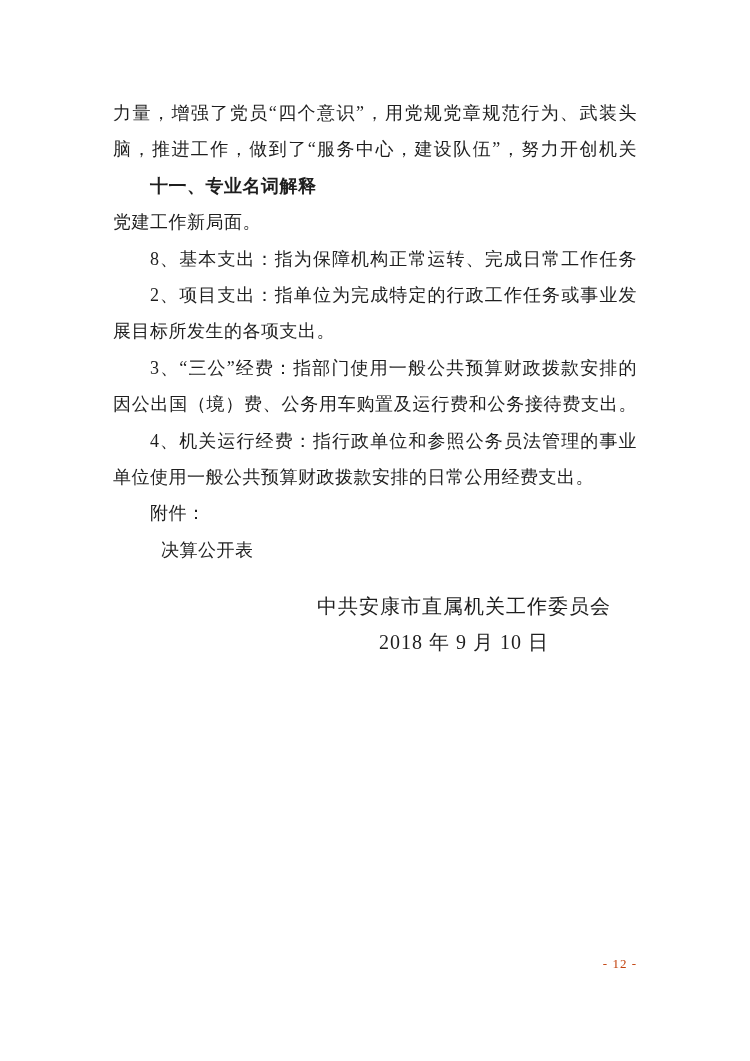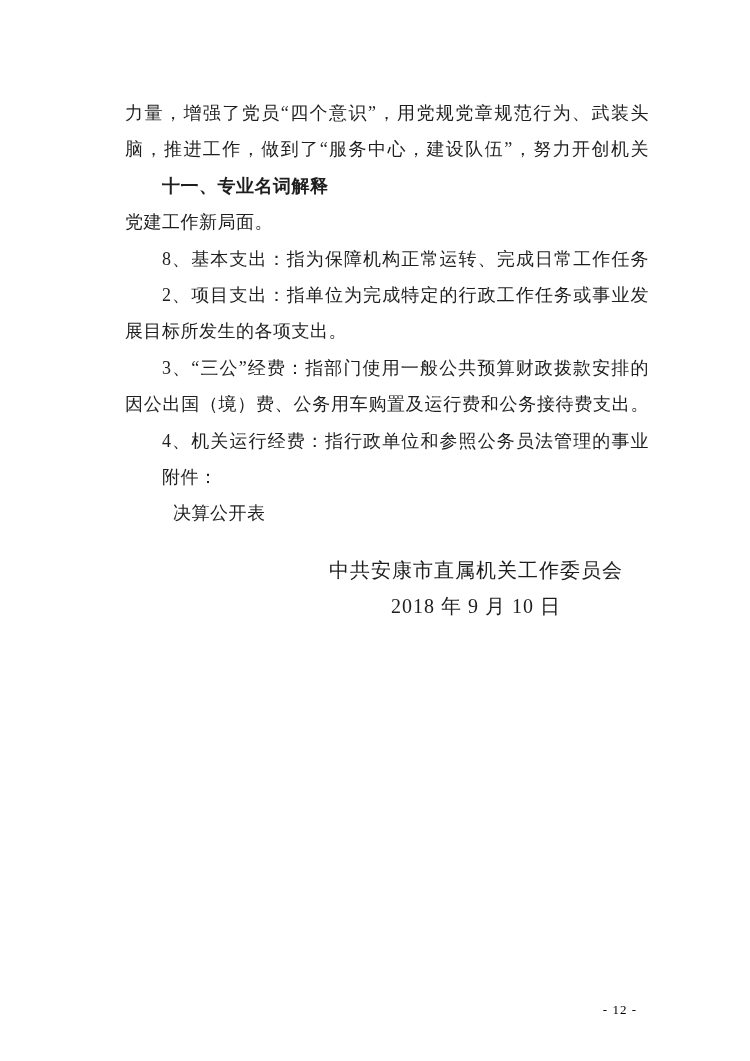--- a/index.html
+++ b/index.html
@@ -11,21 +11,21 @@
     position: relative;
     width: 750px;
     height: 1061px;
     background: #ffffff;
     color: #1e1e1e;
     font-family: "Liberation Serif", "DejaVu Serif", serif;
     overflow: hidden;
   }
   .content {
     position: absolute;
-    left: 125px;
+    left: 113px;
     top: 95px;
     width: 524px;
   }
   .line {
     font-size: 18px;
     line-height: 36.4px;
     height: 36.4px;
     letter-spacing: 0.5px;
     overflow: hidden;
     text-align: justify;
@@ -53,42 +53,43 @@
   }
   .sig-line {
     font-size: 20px;
     line-height: 36.4px;
     height: 36.4px;
     letter-spacing: 1px;
     overflow: hidden;
   }
   .page-number {
     position: absolute;
-    top: 1002px;
+    top: 956px;
     right: 113px;
     font-size: 13px;
     letter-spacing: 1px;
-    color: #000000;
+    color: #c2410c;
   }
 </style>
 </head>
 <body>
 
 <div class="page">
   <div class="content">
     <div class="line fill">力量，增强了党员“四个意识”，用党规党章规范行为、武装头</div>
     <div class="line fill">脑，推进工作，做到了“服务中心，建设队伍”，努力开创机关</div>
     <div class="line heading indent2">十一、专业名词解释</div>
     <div class="line">党建工作新局面。</div>
     <div class="line fill indent2">8、基本支出：指为保障机构正常运转、完成日常工作任务</div>
     <div class="line fill indent2">2、项目支出：指单位为完成特定的行政工作任务或事业发</div>
     <div class="line">展目标所发生的各项支出。</div>
     <div class="line fill indent2">3、“三公”经费：指部门使用一般公共预算财政拨款安排的</div>
     <div class="line fill">因公出国（境）费、公务用车购置及运行费和公务接待费支出。</div>
     <div class="line fill indent2">4、机关运行经费：指行政单位和参照公务员法管理的事业</div>
+    <div class="line">单位使用一般公共预算财政拨款安排的日常公用经费支出。</div>
     <div class="line indent2">附件：</div>
     <div class="line indent26">决算公开表</div>
 
     <div class="signature">
       <div class="sig-line">中共安康市直属机关工作委员会</div>
       <div class="sig-line">2018 年 9 月 10 日</div>
     </div>
   </div>
 
   <div class="page-number">- 12 -</div>

